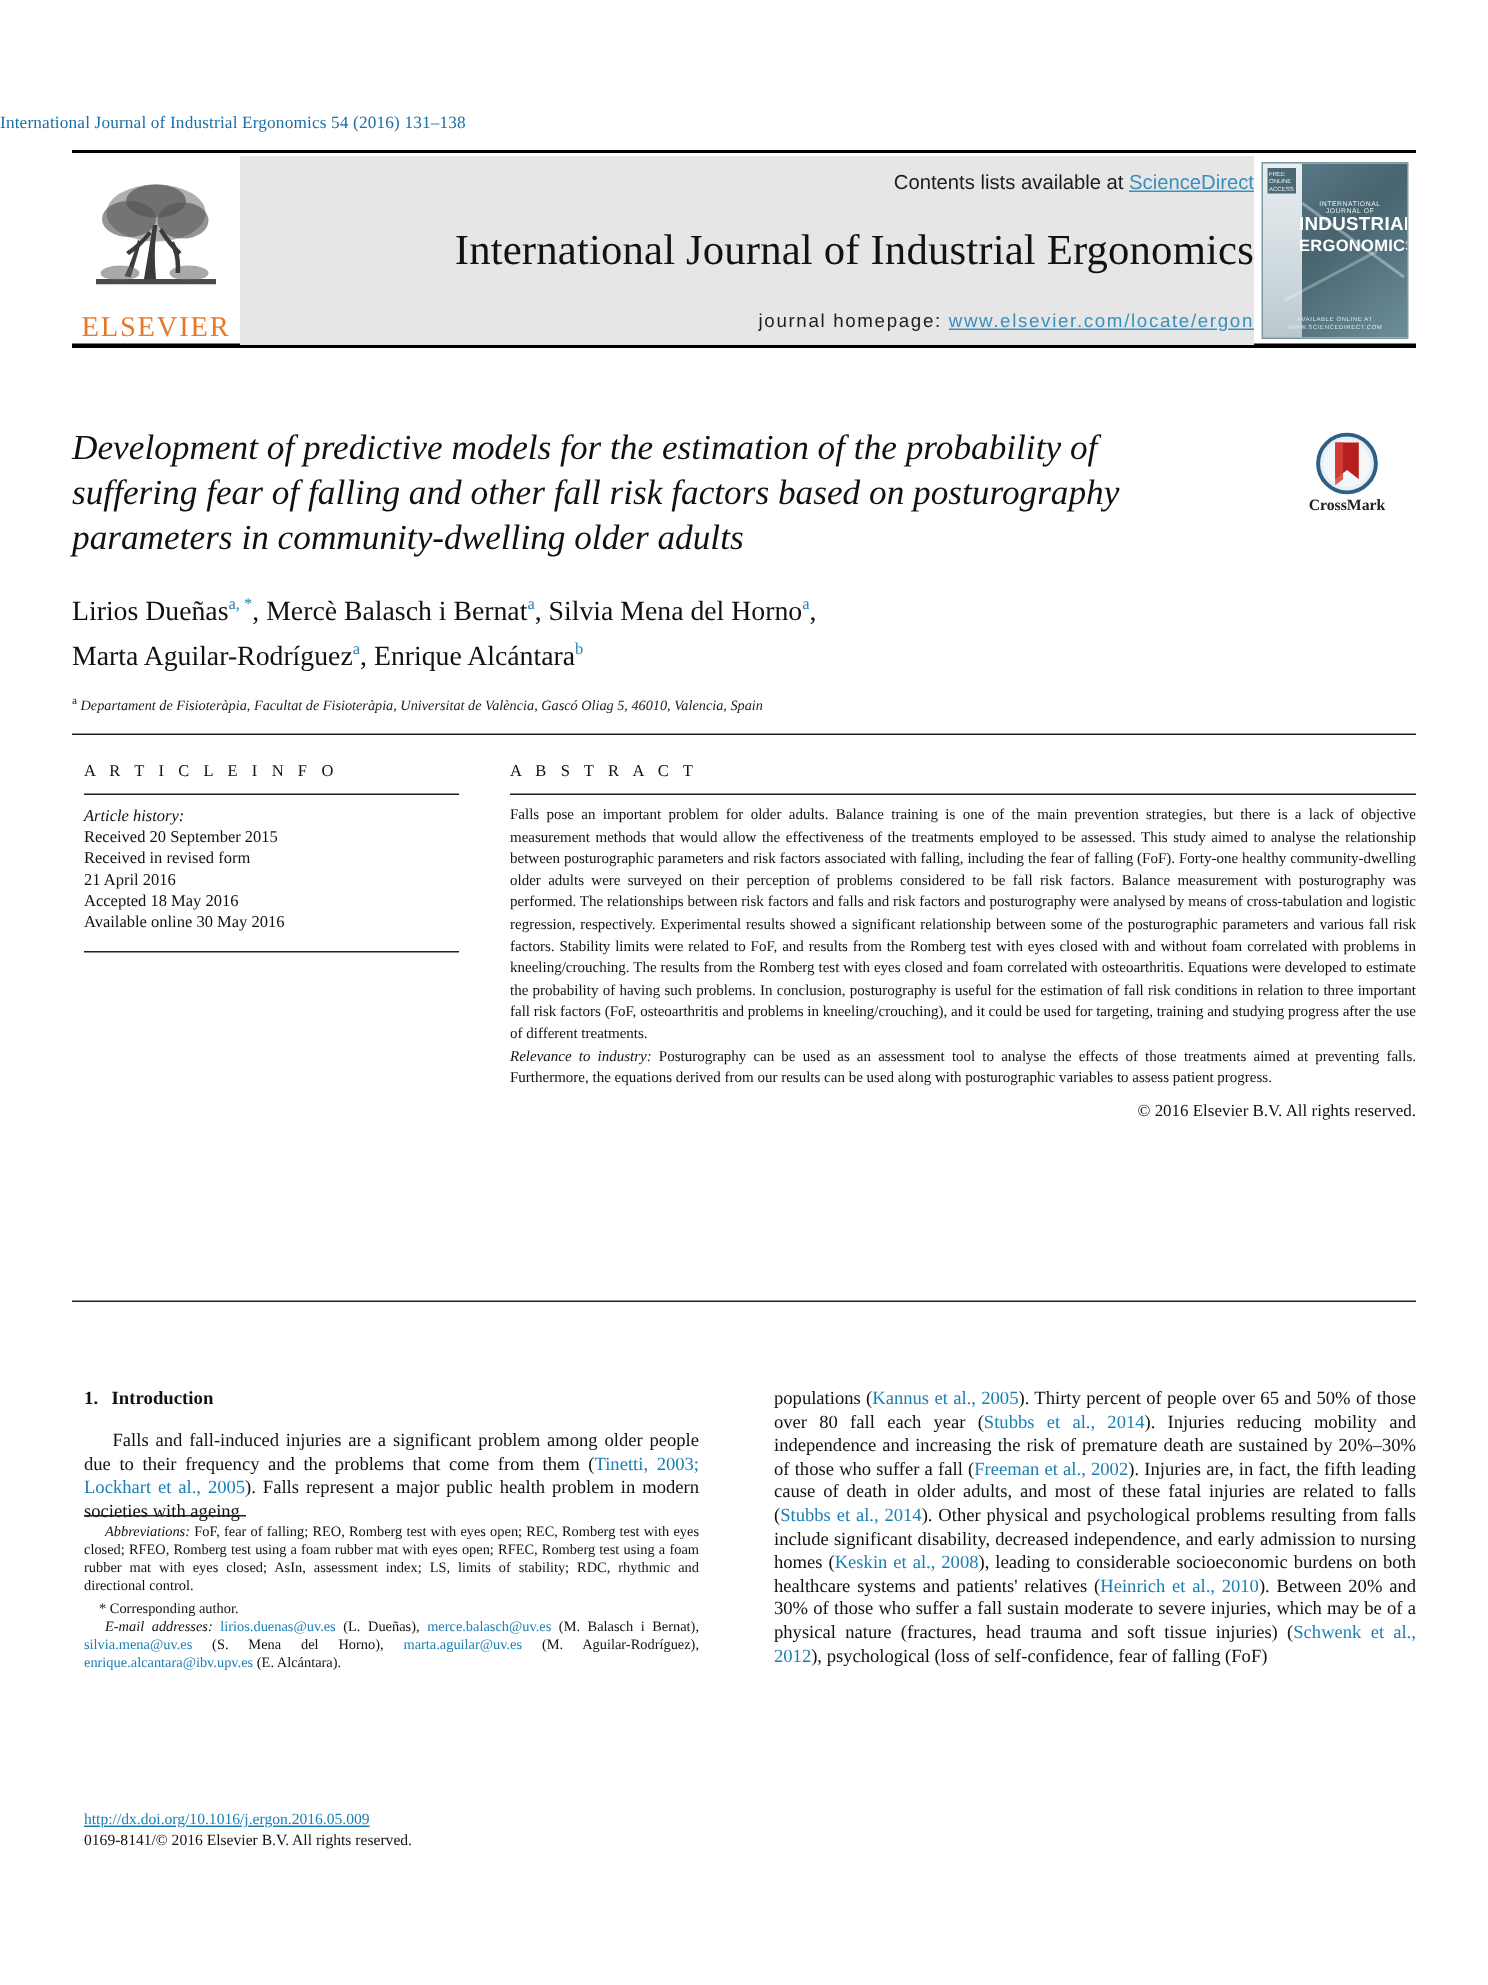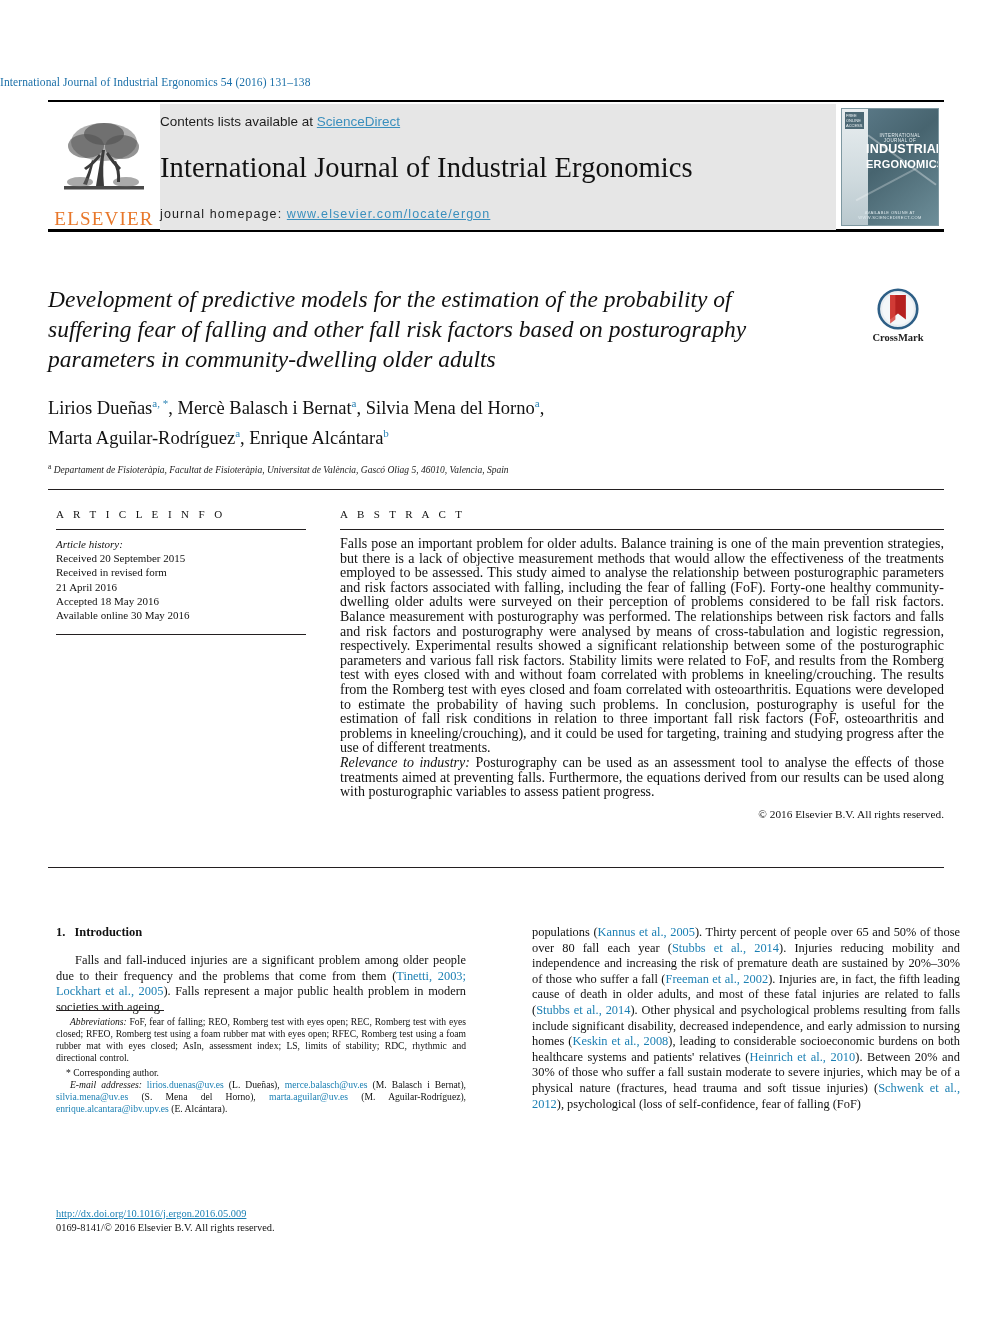--- a/index.html
+++ b/index.html
@@ -72,21 +72,21 @@
     color: #E8772A;
     line-height: 1;
     margin-top: 1px;
   }
   .masthead-center {
     flex: 1 1 auto;
     background: #e6e6e6;
     display: flex;
     flex-direction: column;
     justify-content: space-between;
-    align-items: flex-start;
+    align-items: flex-end;
     padding: 10px 0 9px 0;
     box-sizing: border-box;
   }
   .contents-line {
     font-family: "Liberation Sans", sans-serif;
     font-size: 13.5px;
     color: #1d1d1d;
   }
   .contents-line .sd {
     color: #3a8fbd;
@@ -252,21 +252,21 @@
     margin-bottom: 7px;
   }
   .info-group { font-size: 11px; line-height: 14.2px; color: #111; }
   .info-group .it { font-style: italic; }
   .info-sep {
     border-top: 1.1px solid #231f20;
     margin: 12px 0 7px 0;
     width: 250px;
   }
   .abstract-body {
-    font-size: 14px;
+    font-size: 10px;
     line-height: 14.6px;
     text-align: justify;
     color: #111;
   }
   .abstract-body .rel-ind { font-style: italic; }
   .copyright {
     text-align: right;
     font-size: 11.3px;
     margin-top: 8px;
     color: #111;
@@ -275,21 +275,21 @@
   
   .body-left {
     position: absolute;
     top: 925px;
     left: 56px;
     width: 410px;
   }
   .body-right {
     position: absolute;
     top: 925px;
-    left: 532px;
+    left: 516px;
     width: 428px;
   }
   .h2 {
     font-family: "Liberation Serif", serif;
     font-weight: bold;
     font-size: 12.5px;
     margin: 0 0 13px 0;
     color: #111;
   }
   .h2 .num { margin-right: 9px; }

